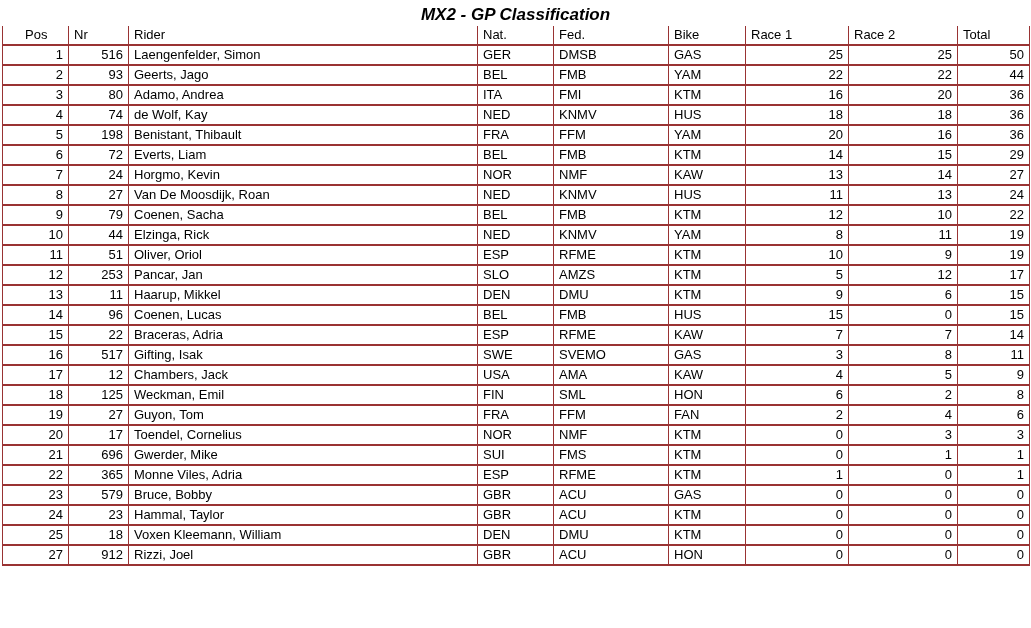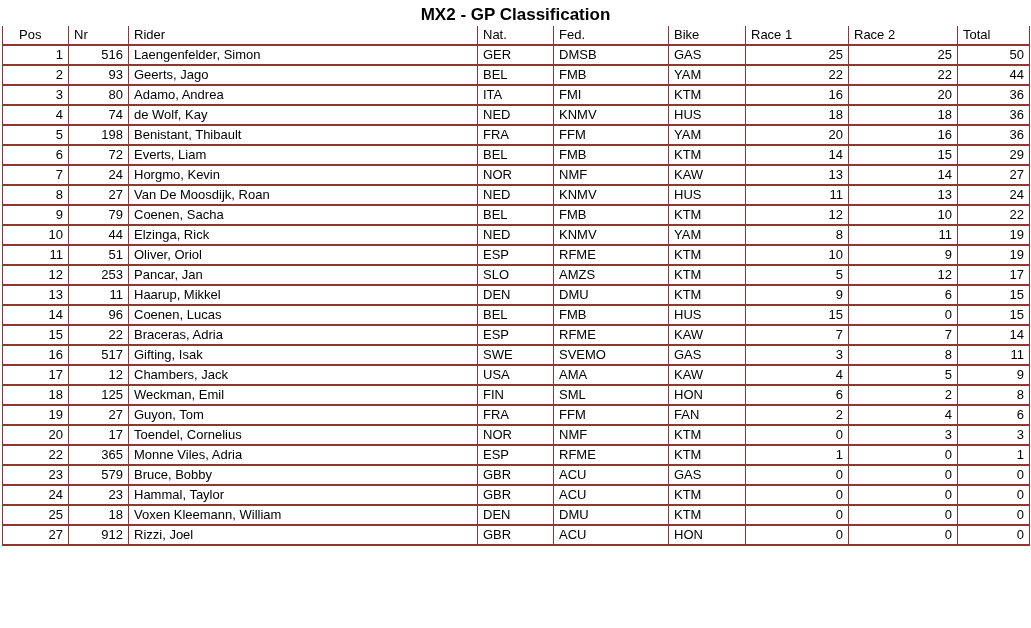--- a/index.html
+++ b/index.html
@@ -12,20 +12,21 @@
     color: var(--text-color);
     overflow: hidden;
   }
   .page-title {
     text-align: center;
     font-size: 17px;
     font-weight: bold;
     padding-top: 4px;
     height: 26px;
     line-height: 22px;
+    font-style: italic;
   }
   table.results {
     border-collapse: collapse;
     table-layout: fixed;
     width: 1027px;
     margin-left: 2px;
     font-size: 13px;
   }
   table.results th, table.results td {
     height: 18.5px;
@@ -36,21 +37,21 @@
     white-space: nowrap;
     overflow: hidden;
     font-weight: normal;
     line-height: 18px;
     vertical-align: middle;
   }
   table.results thead th {
     text-align: left;
     border-top: none;
   }
-  table.results thead th:first-child { padding-left: 16px; }
+  table.results thead th:first-child { padding-left: 22px; }
   
   table.results tbody td:nth-child(1),
   table.results tbody td:nth-child(2),
   table.results tbody td:nth-child(7),
   table.results tbody td:nth-child(8),
   table.results tbody td:nth-child(9) { text-align: right; }
   table.results tbody td:nth-child(3),
   table.results tbody td:nth-child(4),
   table.results tbody td:nth-child(5),
   table.results tbody td:nth-child(6) { text-align: left; }
@@ -300,20 +301,31 @@
         <td>17</td>
         <td>Toendel, Cornelius</td>
         <td>NOR</td>
         <td>NMF</td>
         <td>KTM</td>
         <td>0</td>
         <td>3</td>
         <td>3</td>
       </tr>
       <tr>
+        <td>21</td>
+        <td>696</td>
+        <td>Gwerder, Mike</td>
+        <td>SUI</td>
+        <td>FMS</td>
+        <td>KTM</td>
+        <td>0</td>
+        <td>1</td>
+        <td>1</td>
+      </tr>
+      <tr>
         <td>22</td>
         <td>365</td>
         <td>Monne Viles, Adria</td>
         <td>ESP</td>
         <td>RFME</td>
         <td>KTM</td>
         <td>1</td>
         <td>0</td>
         <td>1</td>
       </tr>

